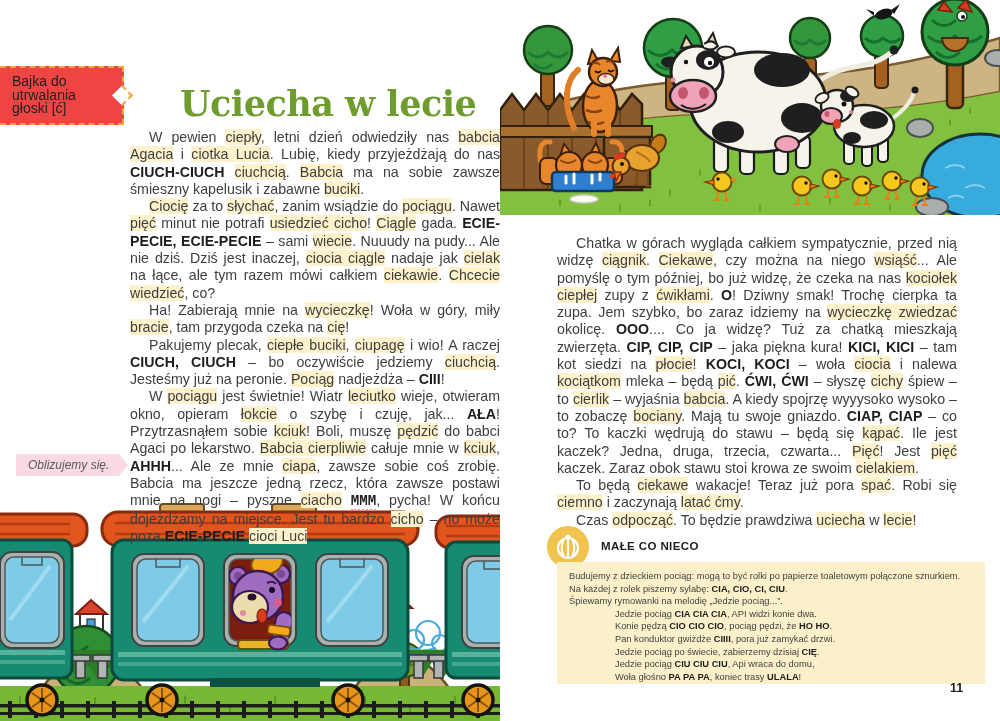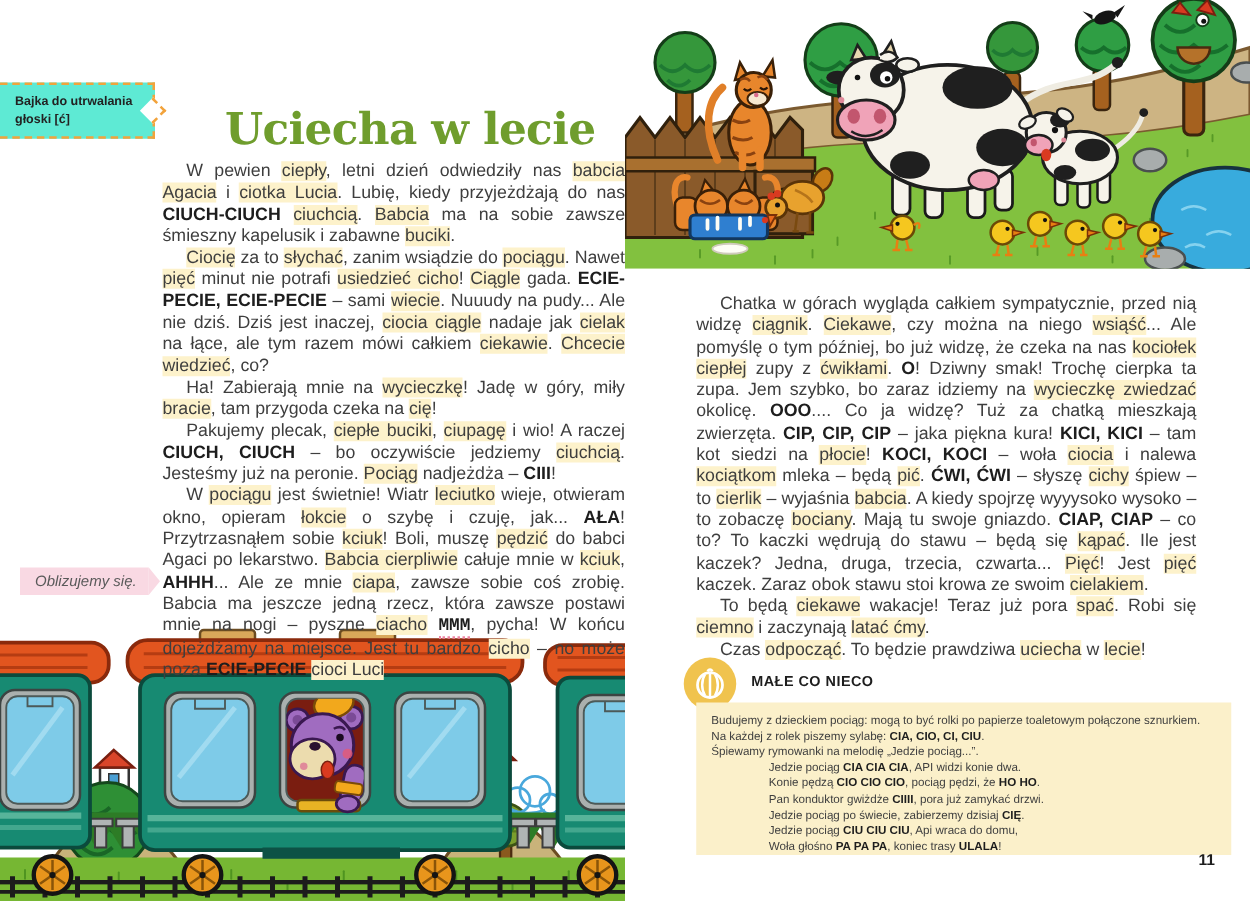--- a/index.html
+++ b/index.html
@@ -4,44 +4,44 @@
 <style>
   html,body{margin:0;padding:0;background:#e8e8e8;}
   .page{position:relative;width:1000px;height:721px;background:#ffffff;overflow:hidden;
         font-family:"Liberation Sans",sans-serif;color:#3e3e3e;}
   
   .seg-n{}
   .seg-h{background:#fdf2cb;}
   .seg-b{font-weight:700;color:#1d1d1d;}
   .seg-bu{font-weight:700;color:#1d1d1d;border-bottom:2px dotted #ef87a5;font-family:Liberation Mono, monospace;}
   
-  .margin-label{position:absolute;left:0;top:66px;width:100px;background:#5eead4;
+  .margin-label{position:absolute;left:0;top:66px;width:100px;background:#ef4444;
     border:2px dashed #f2a33c;border-left:none;padding:7px 10px 7px 12px;
-    font-size:10px;line-height:13.5px;font-weight:700;color:#222;}
+    font-size:14px;line-height:13.5px;font-weight:400;color:#222;}
   .margin-label .arrow{position:absolute;right:-8px;top:50%;width:13px;height:13px;margin-top:-7.5px;
     transform:rotate(45deg);border-top:2px dashed #f2a33c;border-right:2px dashed #f2a33c;background:#fff;}
   .page-title{position:absolute;left:180px;top:60px;font-family:"DejaVu Serif",serif;
     font-weight:700;font-size:35px;color:#6f9d2d;letter-spacing:-0.5px;}
   .text-col{position:absolute;font-size:14.2px;line-height:17.3px;text-align:justify;margin-top:16px;}
   .text-col p{margin:0;text-indent:19px;}
   .col-left{left:130px;top:113px;width:370px;}
   .col-right{left:557px;top:219px;width:400px;}
   .side-note{position:absolute;left:16px;top:454px;background:#f9d9e3;color:#5a5a5a;
     font-style:italic;font-size:12px;padding:4px 10px 4px 12px;}
   .side-note .tip{position:absolute;right:-9px;top:0;width:0;height:0;
     border-top:11px solid transparent;border-bottom:11px solid transparent;border-left:9px solid #f9d9e3;}
   
   .activity-icon{position:absolute;left:547px;top:526px;width:42px;height:42px;border-radius:50%;
     background:#f0c34e;display:flex;align-items:center;justify-content:center;}
   .activity-title{position:absolute;left:601px;top:540px;font-size:11.5px;font-weight:700;
     color:#1d1d1d;letter-spacing:.4px;}
   .activity-box{position:absolute;left:557px;top:562px;width:428px;height:122px;background:#fbf0ca;
     box-sizing:border-box;padding:8px 12px 6px 12px;font-size:9.3px;line-height:12.6px;color:#3f3f3f;}
   .activity-box .verse{padding-left:46px;}
-  .page-number{position:absolute;left:950px;top:681px;width:22px;text-align:right;
+  .page-number{position:absolute;left:950px;top:681px;width:22px;
     font-size:12.5px;font-weight:700;color:#1d1d1d;}
   
   .illus{position:absolute;}
   .illus-farm{left:500px;top:0;width:500px;height:215px;}
   .illus-train{left:0;top:500px;width:500px;height:221px;}
   svg{display:block;}
 </style>
 </head>
 <body>
 
@@ -456,21 +456,21 @@
   <div class="margin-label">
     <span>Bajka do utrwalania głoski [ć]</span>
     <span class="arrow"></span>
   </div>
 
   <h1 class="page-title">Uciecha w lecie</h1>
 
   <div class="text-col col-left">
     <p><span class="seg-n">W pewien </span><span class="seg-h">ciepły</span><span class="seg-n">, letni dzień odwiedziły nas </span><span class="seg-h">babcia Agacia</span><span class="seg-n"> i </span><span class="seg-h">ciotka Lucia</span><span class="seg-n">. Lubię, kiedy przyjeżdżają do nas </span><span class="seg-b">CIUCH-CIUCH</span><span class="seg-n"> </span><span class="seg-h">ciuchcią</span><span class="seg-n">. </span><span class="seg-h">Babcia</span><span class="seg-n"> ma na sobie zawsze śmieszny kapelusik i zabawne </span><span class="seg-h">buciki</span><span class="seg-n">.</span></p>
     <p><span class="seg-h">Ciocię</span><span class="seg-n"> za to </span><span class="seg-h">słychać</span><span class="seg-n">, zanim wsiądzie do </span><span class="seg-h">pociągu</span><span class="seg-n">. Nawet </span><span class="seg-h">pięć</span><span class="seg-n"> minut nie potrafi </span><span class="seg-h">usiedzieć cicho</span><span class="seg-n">! </span><span class="seg-h">Ciągle</span><span class="seg-n"> gada. </span><span class="seg-b">ECIE-PECIE, ECIE-PECIE</span><span class="seg-n"> – sami </span><span class="seg-h">wiecie</span><span class="seg-n">. Nuuudy na pudy... Ale nie dziś. Dziś jest inaczej, </span><span class="seg-h">ciocia ciągle</span><span class="seg-n"> nadaje jak </span><span class="seg-h">cielak</span><span class="seg-n"> na łące, ale tym razem mówi całkiem </span><span class="seg-h">ciekawie</span><span class="seg-n">. </span><span class="seg-h">Chcecie wiedzieć</span><span class="seg-n">, co?</span></p>
-    <p><span class="seg-n">Ha! Zabierają mnie na </span><span class="seg-h">wycieczkę</span><span class="seg-n">! Jadę w góry, miły </span><span class="seg-h">bracie</span><span class="seg-n">, tam przygoda czeka na </span><span class="seg-h">cię</span><span class="seg-n">!</span></p>
+    <p><span class="seg-n">Ha! Zabierają mnie na </span><span class="seg-h">wycieczkę</span><span class="seg-n">! Woła w góry, miły </span><span class="seg-h">bracie</span><span class="seg-n">, tam przygoda czeka na </span><span class="seg-h">cię</span><span class="seg-n">!</span></p>
     <p><span class="seg-n">Pakujemy plecak, </span><span class="seg-h">ciepłe buciki</span><span class="seg-n">, </span><span class="seg-h">ciupagę</span><span class="seg-n"> i wio! A raczej </span><span class="seg-b">CIUCH, CIUCH</span><span class="seg-n"> – bo oczywiście jedziemy </span><span class="seg-h">ciuchcią</span><span class="seg-n">. Jesteśmy już na peronie. </span><span class="seg-h">Pociąg</span><span class="seg-n"> nadjeżdża – </span><span class="seg-b">CIII</span><span class="seg-n">!</span></p>
     <p><span class="seg-n">W </span><span class="seg-h">pociągu</span><span class="seg-n"> jest świetnie! Wiatr </span><span class="seg-h">leciutko</span><span class="seg-n"> wieje, otwieram okno, opieram </span><span class="seg-h">łokcie</span><span class="seg-n"> o szybę i czuję, jak... </span><span class="seg-b">AŁA</span><span class="seg-n">! Przytrzasnąłem sobie </span><span class="seg-h">kciuk</span><span class="seg-n">! Boli, muszę </span><span class="seg-h">pędzić</span><span class="seg-n"> do babci Agaci po lekarstwo. </span><span class="seg-h">Babcia cierpliwie</span><span class="seg-n"> całuje mnie w </span><span class="seg-h">kciuk</span><span class="seg-n">, </span><span class="seg-b">AHHH</span><span class="seg-n">... Ale ze mnie </span><span class="seg-h">ciapa</span><span class="seg-n">, zawsze sobie coś zrobię. Babcia ma jeszcze jedną rzecz, która zawsze postawi mnie na nogi – pyszne </span><span class="seg-h">ciacho</span><span class="seg-n"> </span><span class="seg-bu">MMM</span><span class="seg-n">, pycha! W końcu dojeżdżamy na miejsce. Jest tu bardzo </span><span class="seg-h">cicho</span><span class="seg-n"> – no może poza </span><span class="seg-b">ECIE-PECIE</span><span class="seg-n"> </span><span class="seg-h">cioci Luci</span><span class="seg-n">.</span></p>
   </div>
 
   <div class="side-note">
     <span>Oblizujemy się.</span>
     <span class="tip"></span>
   </div>
 
   <div class="text-col col-right">

